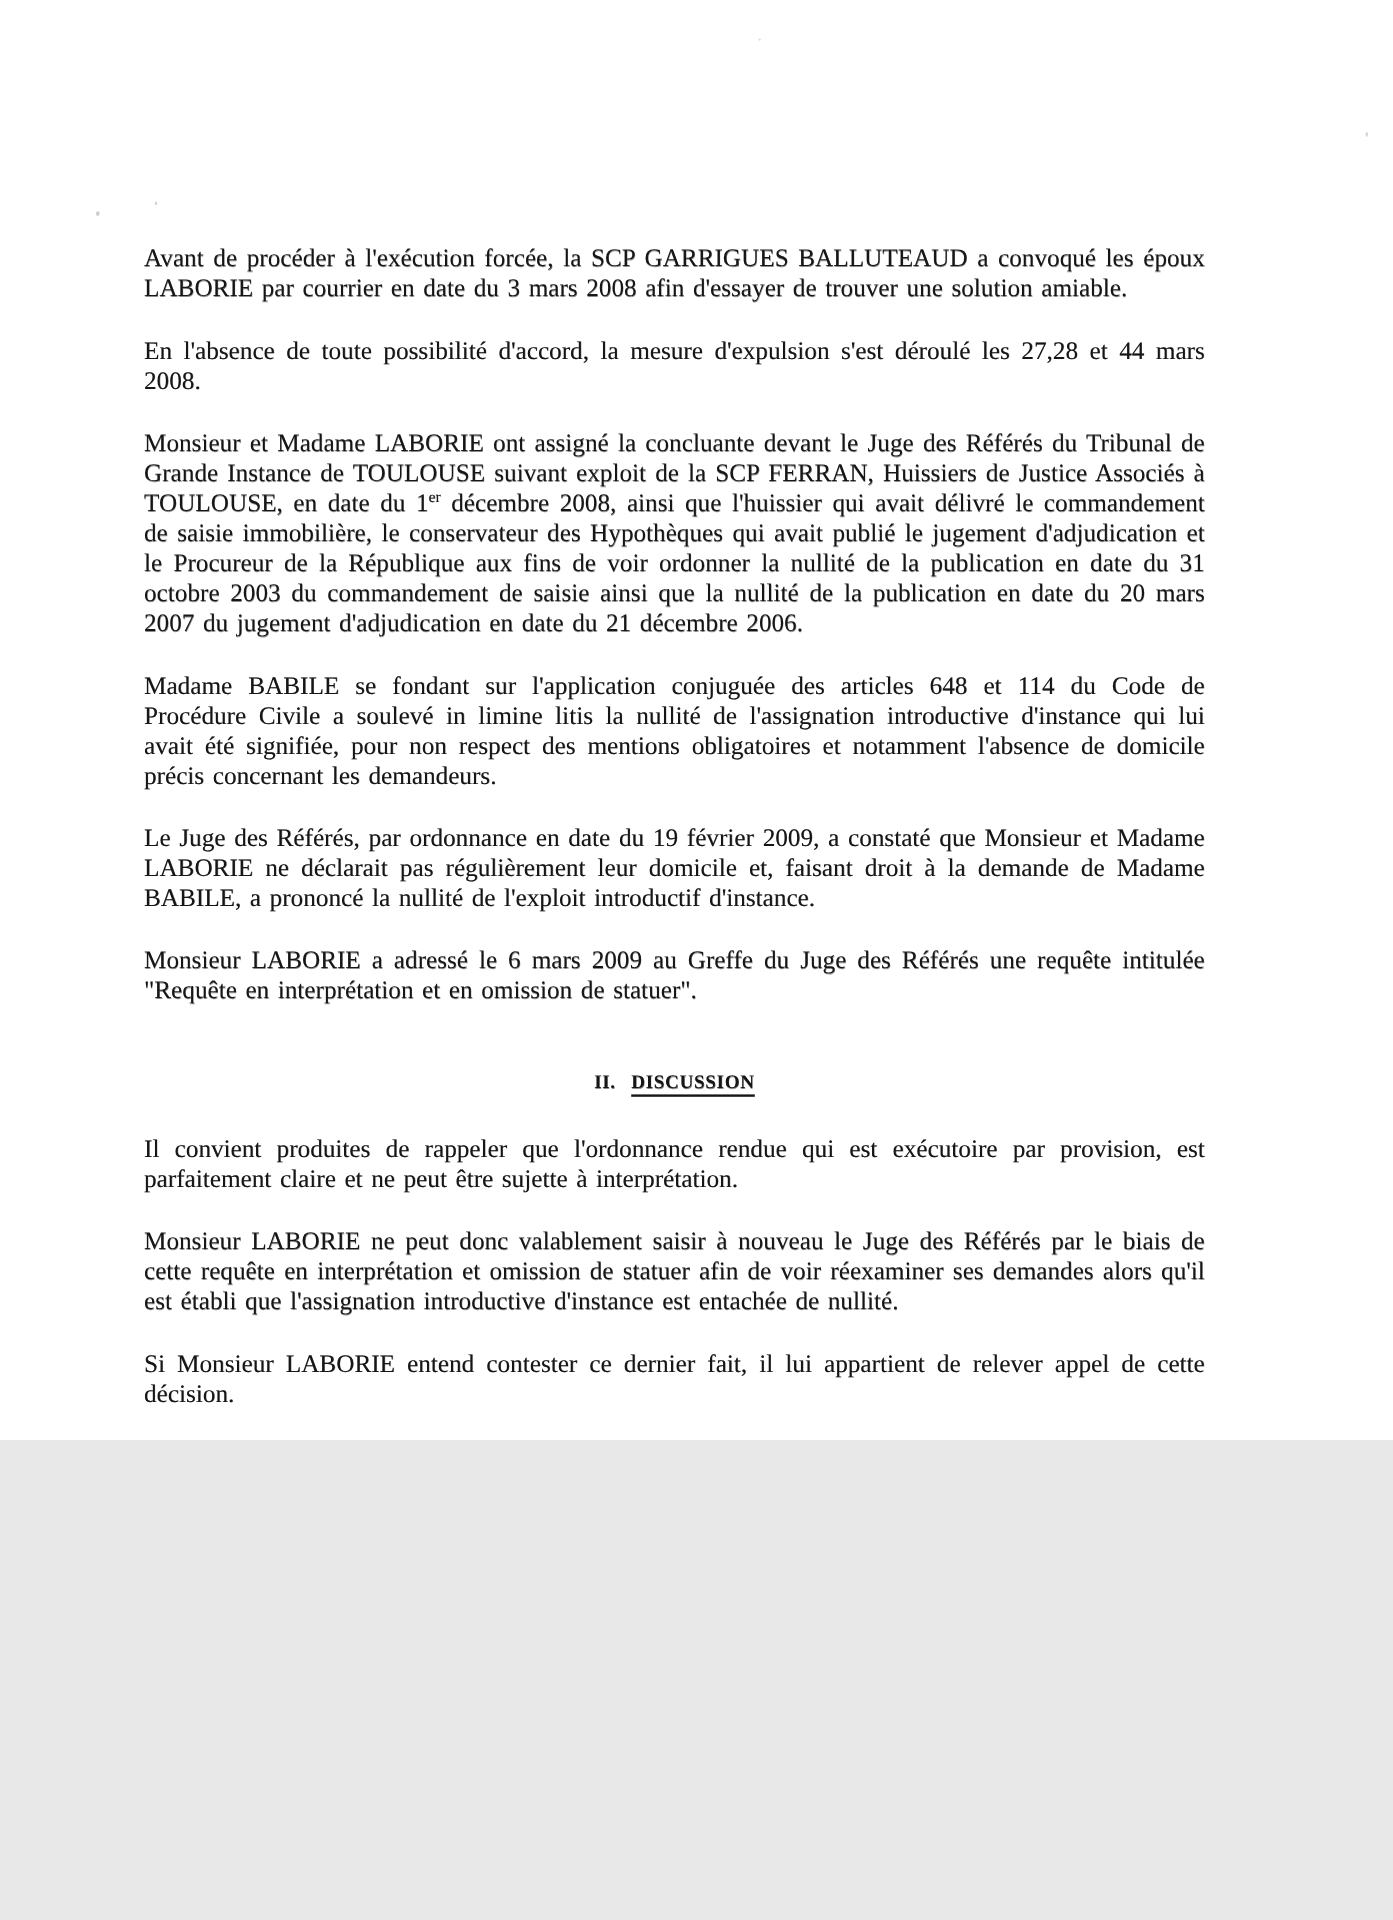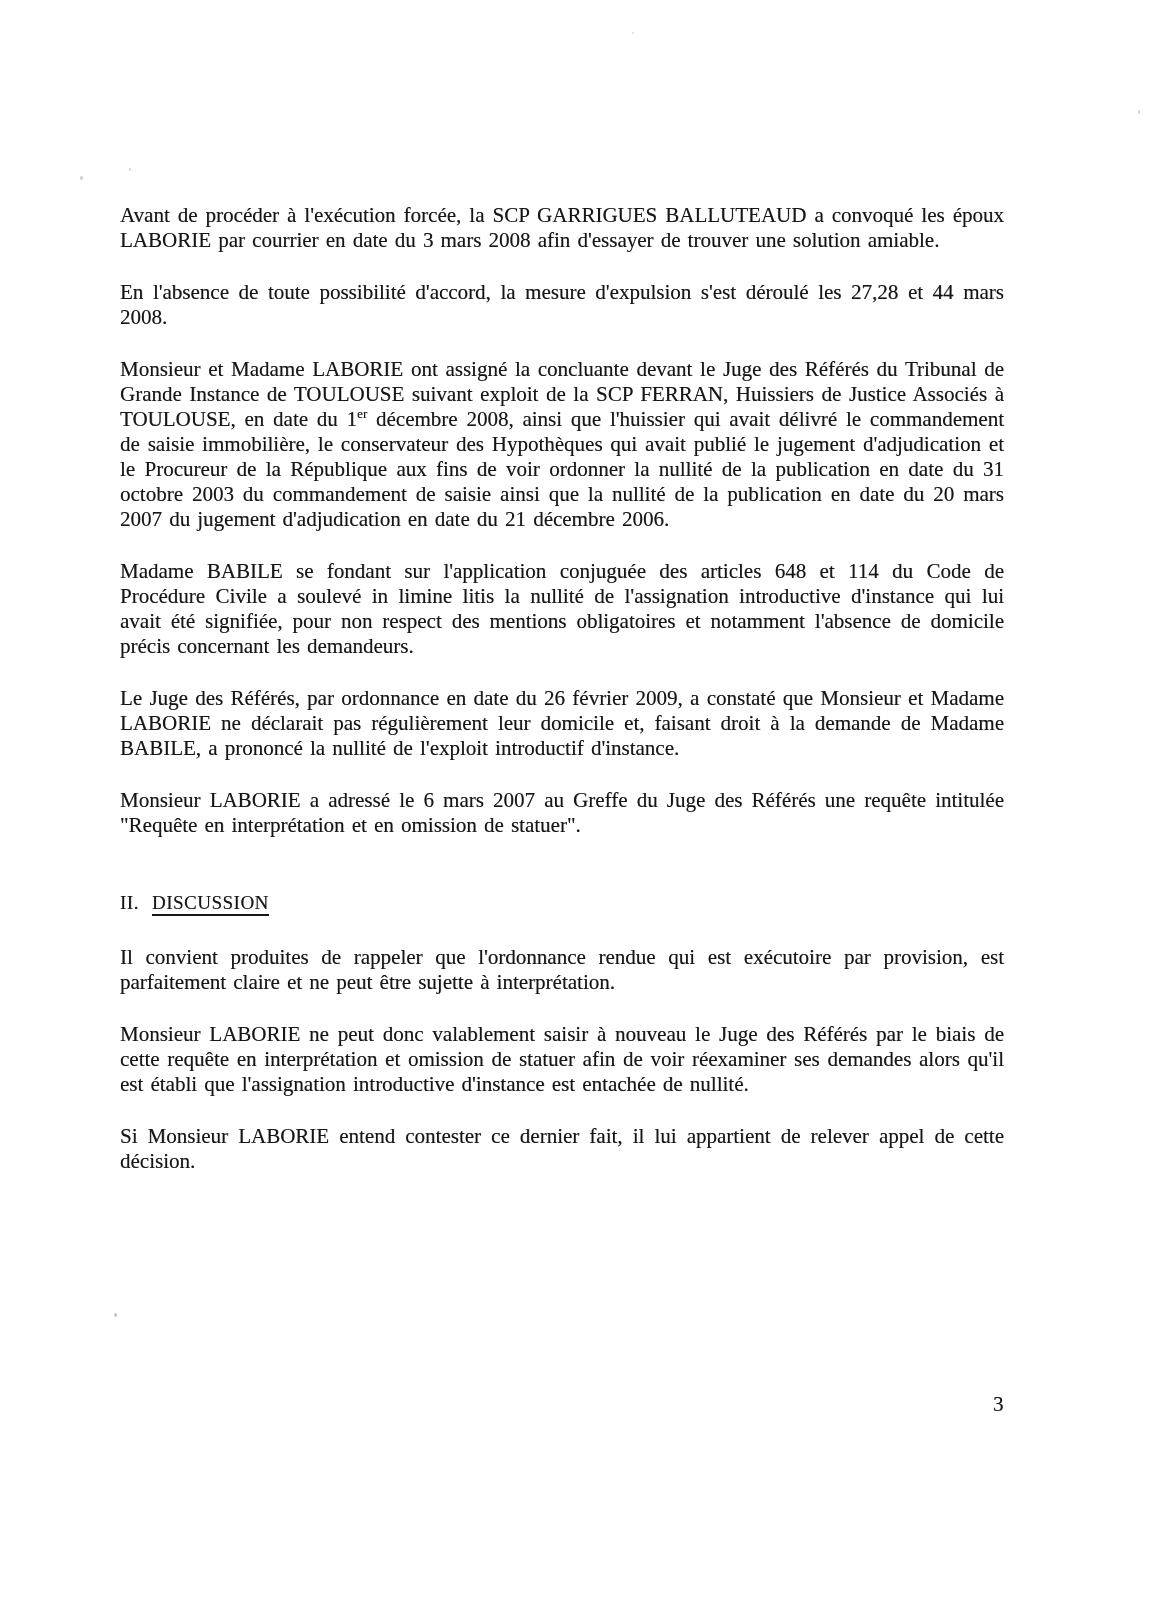--- a/index.html
+++ b/index.html
@@ -4,21 +4,21 @@
 <title>Document</title>
 <style>
   html, body {
     margin: 0;
     padding: 0;
     background: #e8e8e8;
   }
   .page {
     position: relative;
     width: 1161px;
-    height: 1600px;
+    height: 1200px;
     background: #ffffff;
     overflow: hidden;
     font-family: "Liberation Serif", "DejaVu Serif", serif;
     color: #161616;
   }
   .content {
     position: absolute;
     left: 120px;
     top: 203px;
     width: 884px;
@@ -31,25 +31,25 @@
   .content p {
     margin: 0 0 27px 0;
   }
   sup.sup {
     font-size: 13px;
     line-height: 0;
     vertical-align: super;
   }
   h2.heading {
     margin: 52px 0 30px 0;
-    font-size: 19px;
+    font-size: 16px;
     line-height: 25px;
-    font-weight: normal;
+    font-weight: bold;
     letter-spacing: 0.5px;
-    text-align: left;
+    text-align: center;
     word-spacing: normal;
   }
   h2.heading .hnum {
     margin-right: 13px;
   }
   h2.heading .htitle {
     border-bottom: 2.5px solid #161616;
     padding-bottom: 1px;
   }
   .page-number {
@@ -87,23 +87,23 @@
   <main class="content">
 
     <p>Avant de procéder à l'exécution forcée, la SCP GARRIGUES BALLUTEAUD a convoqué les époux LABORIE par courrier en date du 3 mars 2008 afin d'essayer de trouver une solution amiable.</p>
 
     <p>En l'absence de toute possibilité d'accord, la mesure d'expulsion s'est déroulé les 27,28 et 44 mars 2008.</p>
 
     <p><span>Monsieur et Madame LABORIE ont assigné la concluante devant le Juge des Référés du Tribunal de Grande Instance de TOULOUSE suivant exploit de la SCP FERRAN, Huissiers de Justice Associés à TOULOUSE, en date du 1</span><sup class="sup">er</sup><span> décembre 2008, ainsi que l'huissier qui avait délivré le commandement de saisie immobilière, le conservateur des Hypothèques qui avait publié le jugement d'adjudication et le Procureur de la République aux fins de voir ordonner la nullité de la publication en date du 31 octobre 2003 du commandement de saisie ainsi que la nullité de la publication en date du 20 mars 2007 du jugement d'adjudication en date du 21 décembre 2006.</span></p>
 
     <p>Madame BABILE se fondant sur l'application conjuguée des articles 648 et 114 du Code de Procédure Civile a soulevé in limine litis la nullité de l'assignation introductive d'instance qui lui avait été signifiée, pour non respect des mentions obligatoires et notamment l'absence de domicile précis concernant les demandeurs.</p>
 
-    <p>Le Juge des Référés, par ordonnance en date du 26 février 2009, a constaté que Monsieur et Madame LABORIE ne déclarait pas régulièrement leur domicile et, faisant droit à la demande de Madame BABILE, a prononcé la nullité de l'exploit introductif d'instance.</p>
+    <p>Le Juge des Référés, par ordonnance en date du 19 février 2009, a constaté que Monsieur et Madame LABORIE ne déclarait pas régulièrement leur domicile et, faisant droit à la demande de Madame BABILE, a prononcé la nullité de l'exploit introductif d'instance.</p>
 
-    <p>Monsieur LABORIE a adressé le 6 mars 2007 au Greffe du Juge des Référés une requête intitulée "Requête en interprétation et en omission de statuer".</p>
+    <p>Monsieur LABORIE a adressé le 6 mars 2009 au Greffe du Juge des Référés une requête intitulée "Requête en interprétation et en omission de statuer".</p>
 
     <h2 class="heading">
       <span class="hnum">II.</span><span class="htitle">DISCUSSION</span>
     </h2>
 
 
     <p>Il convient produites de rappeler que l'ordonnance rendue qui est exécutoire par provision, est parfaitement claire et ne peut être sujette à interprétation.</p>
 
 
     <p>Monsieur LABORIE ne peut donc valablement saisir à nouveau le Juge des Référés par le biais de cette requête en interprétation et omission de statuer afin de voir réexaminer ses demandes alors qu'il est établi que l'assignation introductive d'instance est entachée de nullité.</p>

